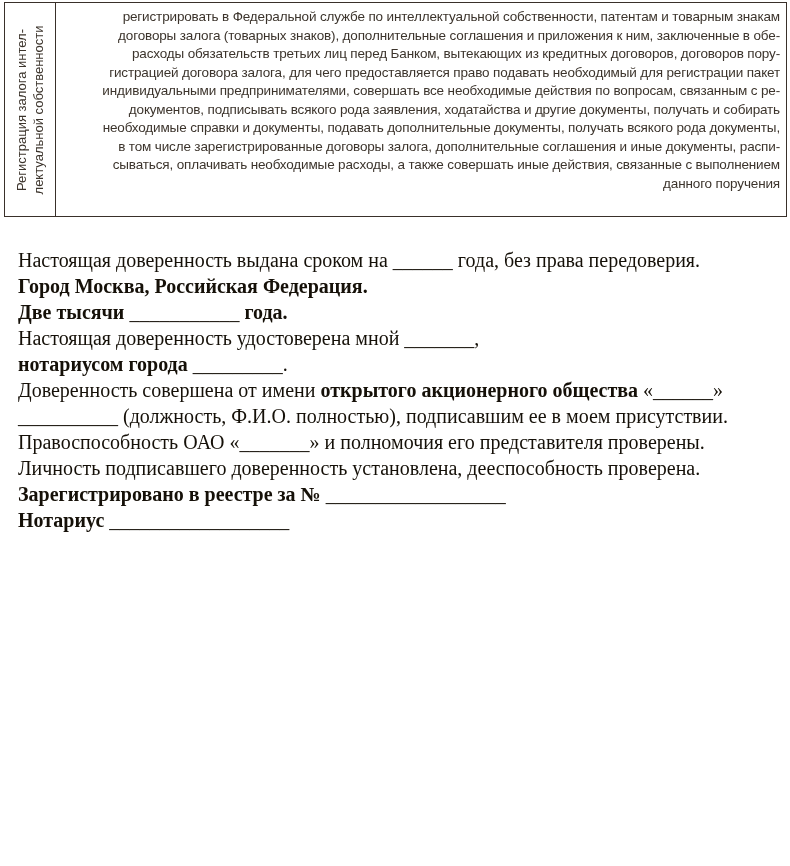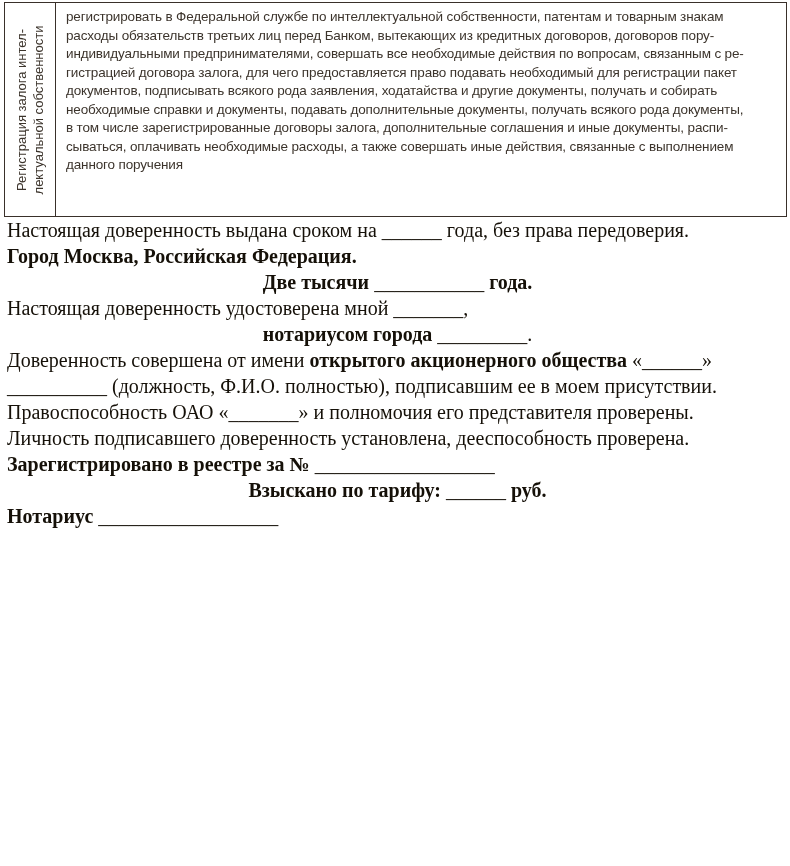--- a/index.html
+++ b/index.html
@@ -37,74 +37,74 @@
   }
   .tcell {
     flex: 1 1 auto;
     padding: 5px 6px 4px 10px;
     font-family: "Liberation Sans", sans-serif;
     font-size: 13.5px; line-height: 18.5px;
     letter-spacing: -0.15px;
     color: #3c342c;
     overflow: hidden;
   }
-  .table-line { white-space: nowrap; }
+  .table-line { white-space: nowrap; text-align: right; }
 
   
-  .doc-body { padding: 0 2px 0 7px; }
+  .doc-body { padding: 0 2px 0 18px; margin-top: 30px; }
   .doc-body p {
     margin: 0; padding: 0;
     font-size: 20px; line-height: 26px;
     white-space: nowrap;
   }
   .b { font-weight: bold; }
   .i { font-style: italic; }
   .blank { letter-spacing: 0; }
 
   .mt-78 { margin-top: 78px; }
   .mt-42 { margin-top: 42px; }
   .mt-36 { margin-top: 36px; }
   .mt-22 { margin-top: 22px; }
-  .mt-8  { margin-top: 8px; text-align: center; }
+  .mt-8  { margin-top: 8px; }
   .mt-7  { margin-top: 7px; }
   .mt-6  { margin-top: 6px; }
 </style>
 </head>
 <body>
 
 <div class="page">
 
   <div class="grid-table">
     <div class="vcell">
       <div class="vtext">
         <div>Регистрация залога интел-</div>
         <div>лектуальной собственности</div>
       </div>
     </div>
     <div class="tcell" id="table-content">
         <div class="table-line">регистрировать в Федеральной службе по интеллектуальной собственности, патентам и товарным знакам</div>
+        <div class="table-line">договоры залога (товарных знаков), дополнительные соглашения и приложения к ним, заключенные в обе-</div>
         <div class="table-line">расходы обязательств третьих лиц перед Банком, вытекающих из кредитных договоров, договоров пору-</div>
+        <div class="table-line">гистрацией договора залога, для чего предоставляется право подавать необходимый для регистрации пакет</div>
         <div class="table-line">индивидуальными предпринимателями, совершать все необходимые действия по вопросам, связанным с ре-</div>
-        <div class="table-line">гистрацией договора залога, для чего предоставляется право подавать необходимый для регистрации пакет</div>
         <div class="table-line">документов, подписывать всякого рода заявления, ходатайства и другие документы, получать и собирать</div>
         <div class="table-line">необходимые справки и документы, подавать дополнительные документы, получать всякого рода документы,</div>
         <div class="table-line">в том числе зарегистрированные договоры залога, дополнительные соглашения и иные документы, распи-</div>
         <div class="table-line">сываться, оплачивать необходимые расходы, а также совершать иные действия, связанные с выполнением</div>
         <div class="table-line">данного поручения</div>
       </div>
   </div>
 
   <div class="doc-body">
     <p class="mt-78"><span class="">Настоящая доверенность выдана сроком на </span><span class="blank">______</span><span class=""> года, без права передоверия.</span></p>
     <p class="mt-36"><span class="b">Город Москва, Российская Федерация.</span></p>
     <p class="mt-8"><span class="b">Две тысячи </span><span class="blank">___________</span><span class="b"> года.</span></p>
     <p class="mt-22"><span class="">Настоящая доверенность удостоверена мной </span><span class="blank">_______</span><span class="">,</span></p>
     <p class="mt-8"><span class="b">нотариусом города </span><span class="blank">_________</span><span class="">.</span></p>
     <p class="mt-7"><span class="">Доверенность совершена от имени </span><span class="b">открытого акционерного общества</span><span class=""> «</span><span class="blank">______</span><span class="">»</span></p>
     <p class="mt-7"><span class="blank">__________</span><span class=""> (должность, Ф.И.О. полностью), подписавшим ее в моем присутствии.</span></p>
     <p class="mt-7"><span class="">Правоспособность ОАО «</span><span class="blank">_______</span><span class="">» и полномочия его представителя проверены.</span></p>
     <p class="mt-6"><span class="">Личность подписавшего доверенность установлена, дееспособность проверена.</span></p>
     <p class="mt-22"><span class="b">Зарегистрировано в реестре за № </span><span class="blank">__________________</span></p>
-    <p class="mt-8"><span class="b">Взыскано по тарифу: </span><span class="blank">______</span><span class="b"> руб.</span></p>
     <p class="mt-6"><span class="b">Нотариус </span><span class="blank">__________________</span></p>
   </div>
 
 </div>
 
 </body></html>

